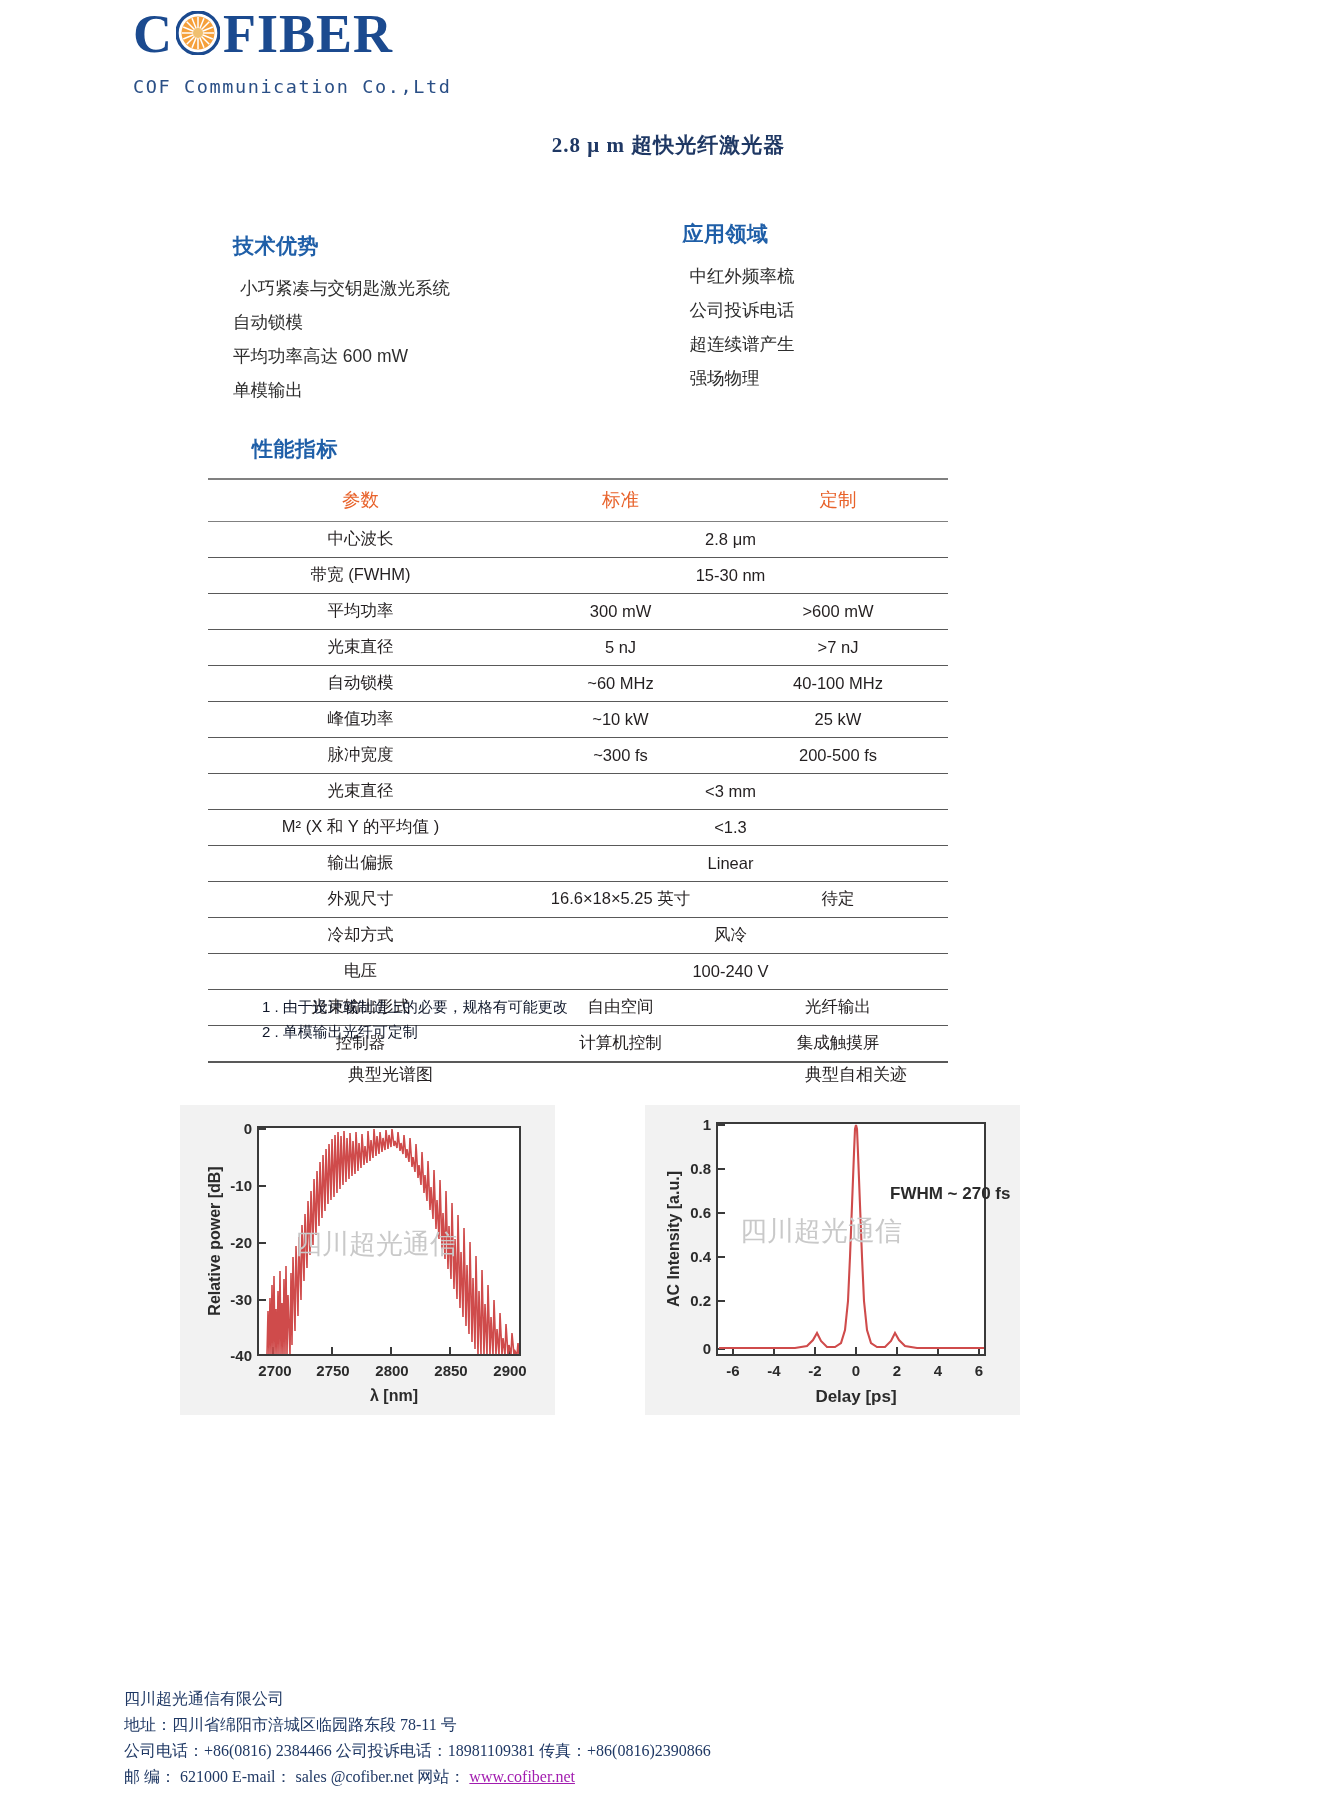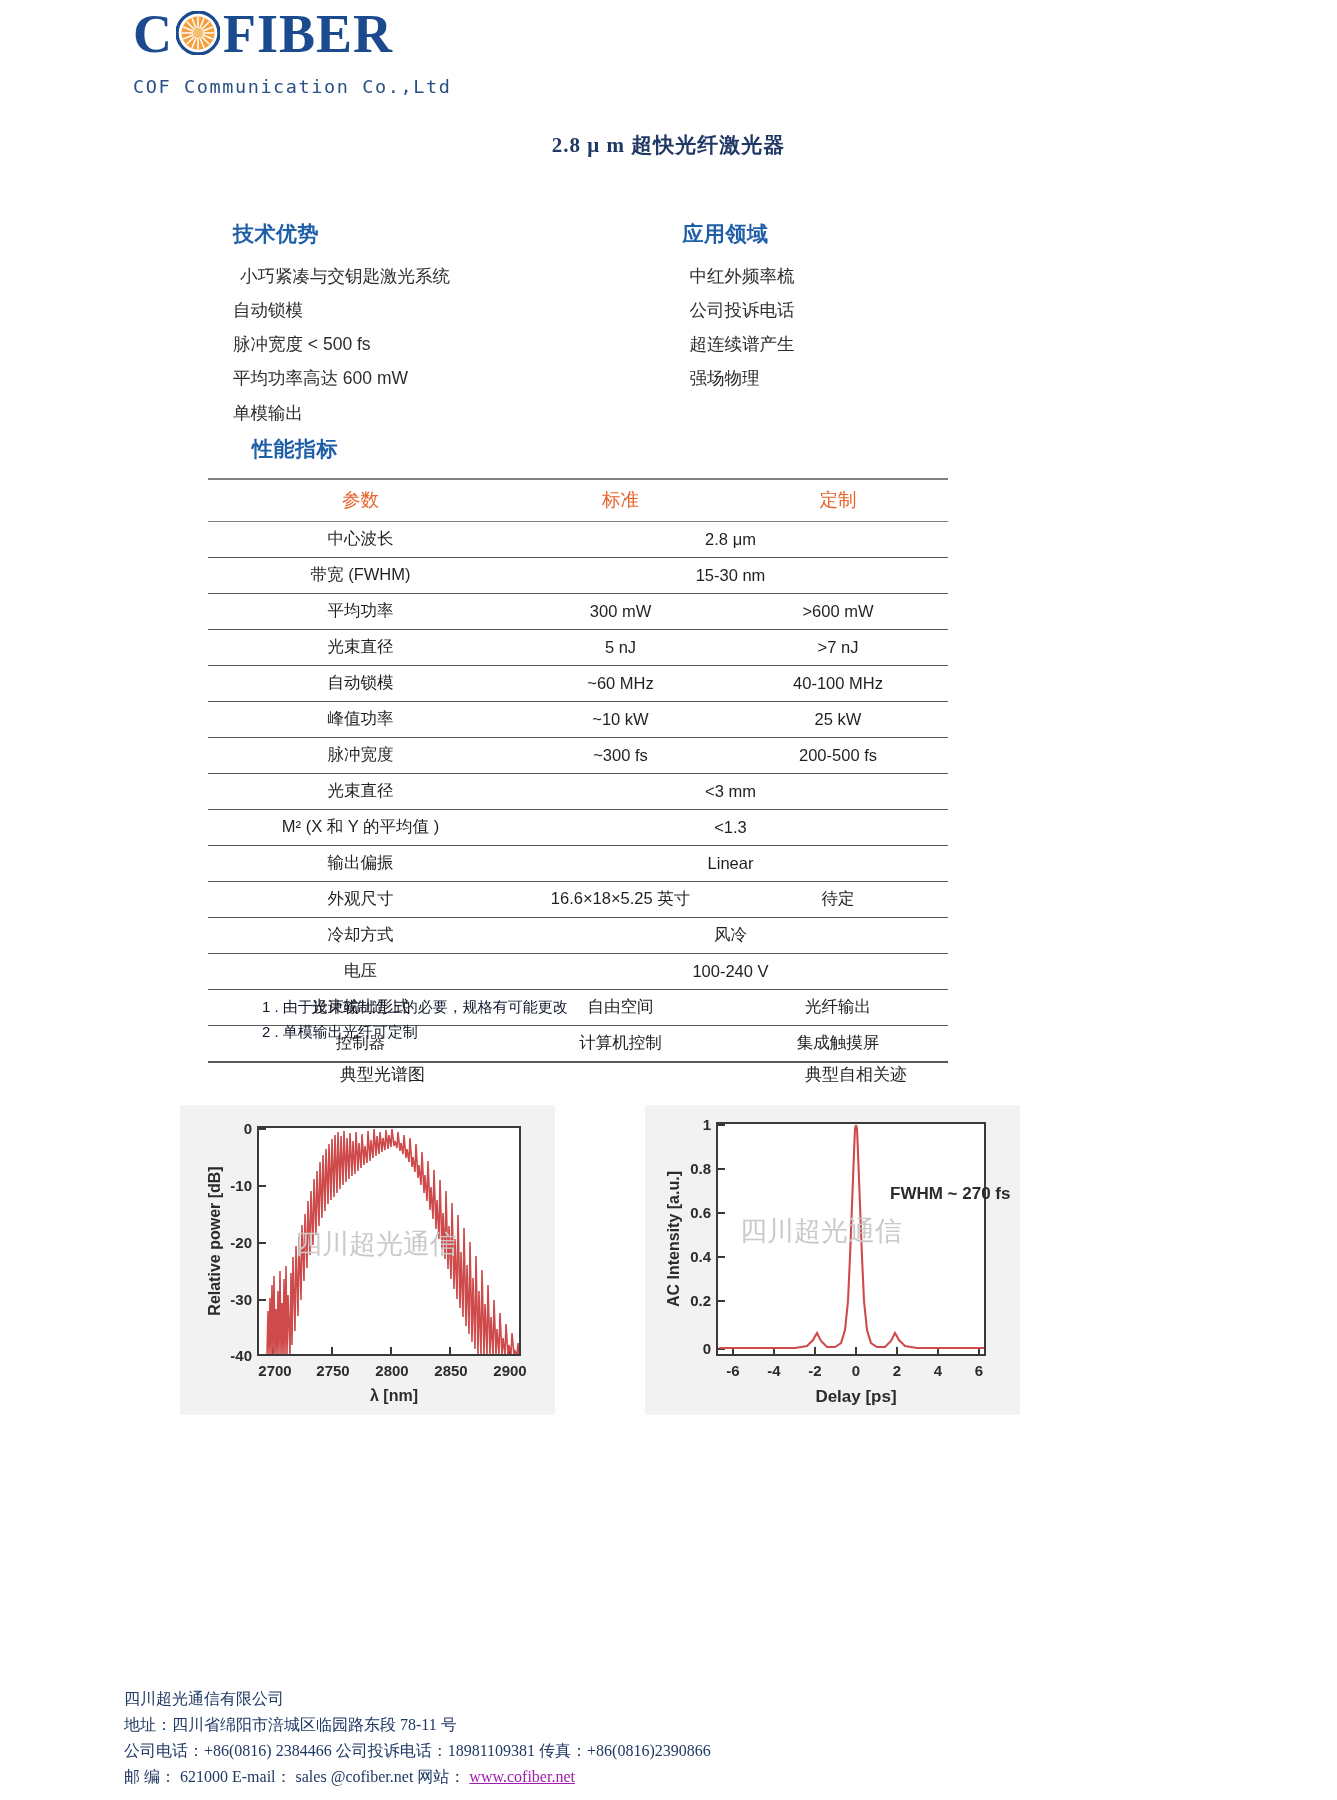--- a/index.html
+++ b/index.html
@@ -33,21 +33,21 @@
     position:absolute; left:0; right:0; top:131px;
     text-align:center;
     font-family:"Liberation Serif","DejaVu Serif",serif;
     font-weight:bold; font-size:21px; color:#1f3864;
     letter-spacing:1px;
   }
 
   
   .cols { position:absolute; left:233px; top:220px; width:900px; }
   .col { display:inline-block; vertical-align:top; }
-  .col-left  { width:430px; }
+  .col-left  { width:430px;margin-top:12px; }
   .col-right { width:420px; margin-left:15px; }
   .sec-head {
     font-size:21px; font-weight:bold; color:#1f5fa8;
     margin:0 0 11px 0; letter-spacing:.5px;
   }
   .bullet { font-size:17.5px; color:#2d2d2d; line-height:1.95; white-space:nowrap; }
   .bullet.indent { padding-left:7px; }
 
   
   .spec-head {
@@ -75,21 +75,21 @@
     border-top:2px solid #808080; border-bottom:1px solid #808080;
     padding:7px 4px 9px 4px;
     text-align:center;
   }
   table.spec tbody tr:last-child td { border-bottom:2px solid #595959; }
 
   .notes { position:absolute; left:262px; top:995px; font-size:15px; color:#0f172a; line-height:1.65; }
 
   
   .fig-caption { position:absolute; font-size:17px; color:#231f20; }
-  .cap-left  { left:340px; top:1063px; }
+  .cap-left  { left:348px; top:1063px; }
   .cap-right { left:805px; top:1063px; }
 
   .fig { position:absolute; background:#f2f2f2; }
   .fig-left  { left:180px; top:1105px; width:375px; height:310px; }
   .fig-right { left:645px; top:1105px; width:375px; height:310px; }
   .fig svg { display:block; }
 
   
   .footer {
     position:absolute; left:124px; top:1686px;
@@ -137,21 +137,20 @@
     <div class="logo-sub">COF Communication Co.,Ltd</div>
   </div>
 
   <div class="doc-title">2.8 μ m 超快光纤激光器</div>
 
   <div class="cols">
     <div class="col col-left">
       <div class="sec-head">技术优势</div>
       <div class="bullet indent">小巧紧凑与交钥匙激光系统</div>
       <div class="bullet">自动锁模</div>
-      <div class="bullet">脉冲宽度 &lt; 500 fs</div>
       <div class="bullet">平均功率高达 600 mW</div>
       <div class="bullet">单模输出</div>
     </div>
     <div class="col col-right">
       <div class="sec-head">应用领域</div>
       <div class="bullet indent">中红外频率梳</div>
       <div class="bullet indent">公司投诉电话</div>
       <div class="bullet indent">超连续谱产生</div>
       <div class="bullet indent">强场物理</div>
     </div>

